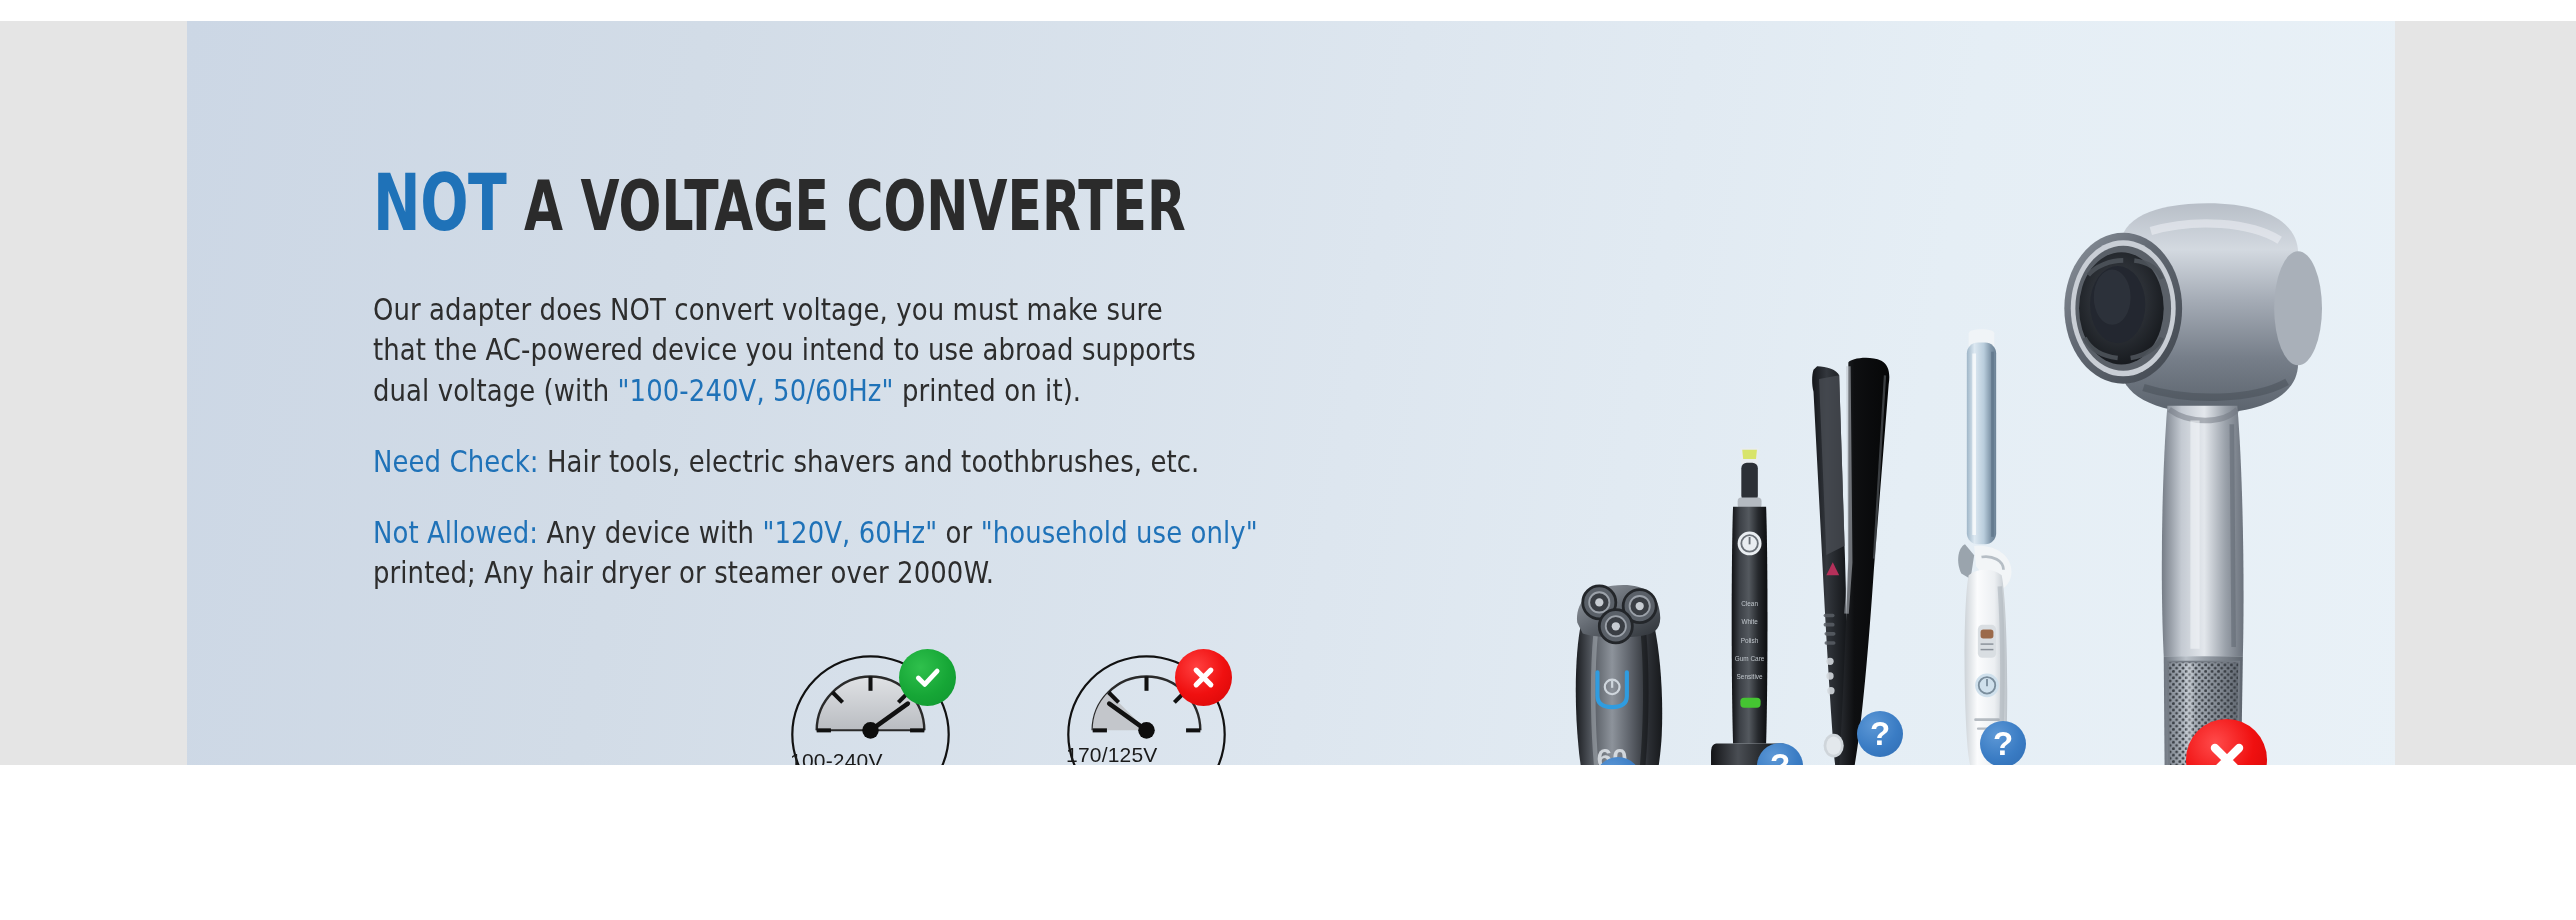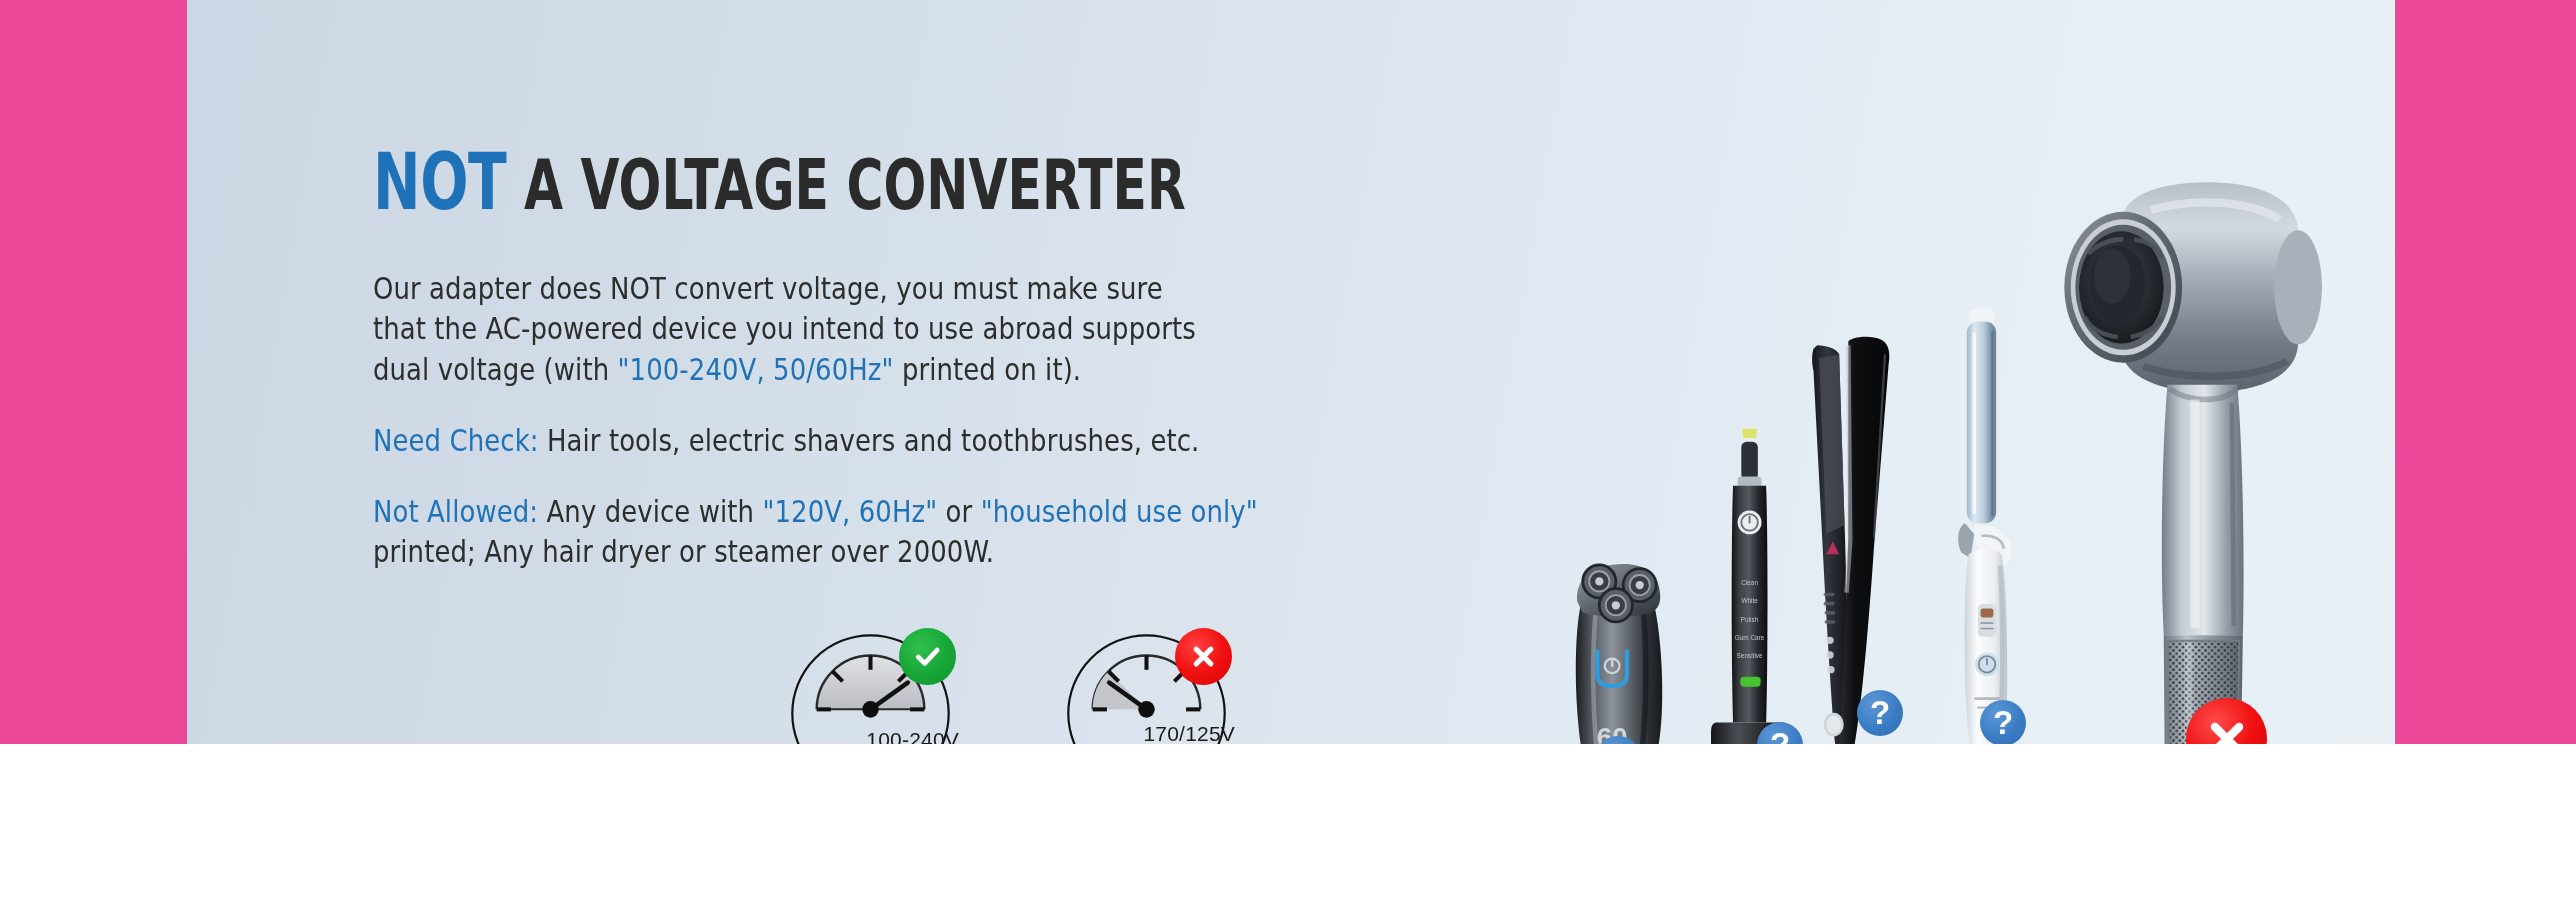--- a/index.html
+++ b/index.html
@@ -2,21 +2,21 @@
 <html style="font-size:14.7px"><head>
 <meta charset="utf-8">
 <style>
   html,body{margin:0;padding:0;background:#ffffff;}
   body{
     width:2576px;height:920px;overflow:hidden;
     font-family:"Liberation Sans","DejaVu Sans",sans-serif;
     -webkit-font-smoothing:antialiased;
   }
   #stage{
-    position:relative;width:2576px;height:744px;background:#ec4899;overflow:hidden;
+    position:relative;width:2576px;height:744px;background:#e5e5e5;overflow:hidden;margin-top:21px;
   }
   
   #panel{
     position:absolute;left:187px;top:0;width:2208px;height:920px;
     background:linear-gradient(100deg,#ccd7e5 0%,#d2dce7 22%,#dde6ef 52%,#e5eef5 76%,#e9f1f7 100%);
     overflow:hidden;
   }
   
   #copy{position:absolute;left:186px;top:143px;width:1224px;}
   .headline{
@@ -45,21 +45,21 @@
   .gauge svg{position:absolute;left:0;top:0;}
   .gbadge{
     position:absolute;width:57px;height:57px;border-radius:50%;
     top:-5.5px;left:109px;
     display:flex;align-items:center;justify-content:center;
   }
   .gbadge.ok{background:radial-gradient(circle at 38% 32%,#2fc04c 0%,#16a636 55%,#0f9430 100%);}
   .gbadge.no{background:radial-gradient(circle at 38% 32%,#ff4040 0%,#f01010 52%,#d40606 100%);}
   .gbadge svg{position:static;}
   .glabel{
-    position:absolute;left:8px;width:161px;text-align:right;
+    position:absolute;left:0;width:161px;text-align:left;
     font-family:"Liberation Sans","DejaVu Sans",sans-serif;
     font-size:21px;color:#1a1a1a;line-height:1.08;letter-spacing:0.2px;
   }
   .glabel.one{top:96px;}
   .glabel.two{top:90px;}
   
   #products{position:absolute;left:0;top:0;width:2576px;height:920px;pointer-events:none;}
   .prod{position:absolute;}
   .qbadge{
     position:absolute;width:46px;height:46px;border-radius:50%;

